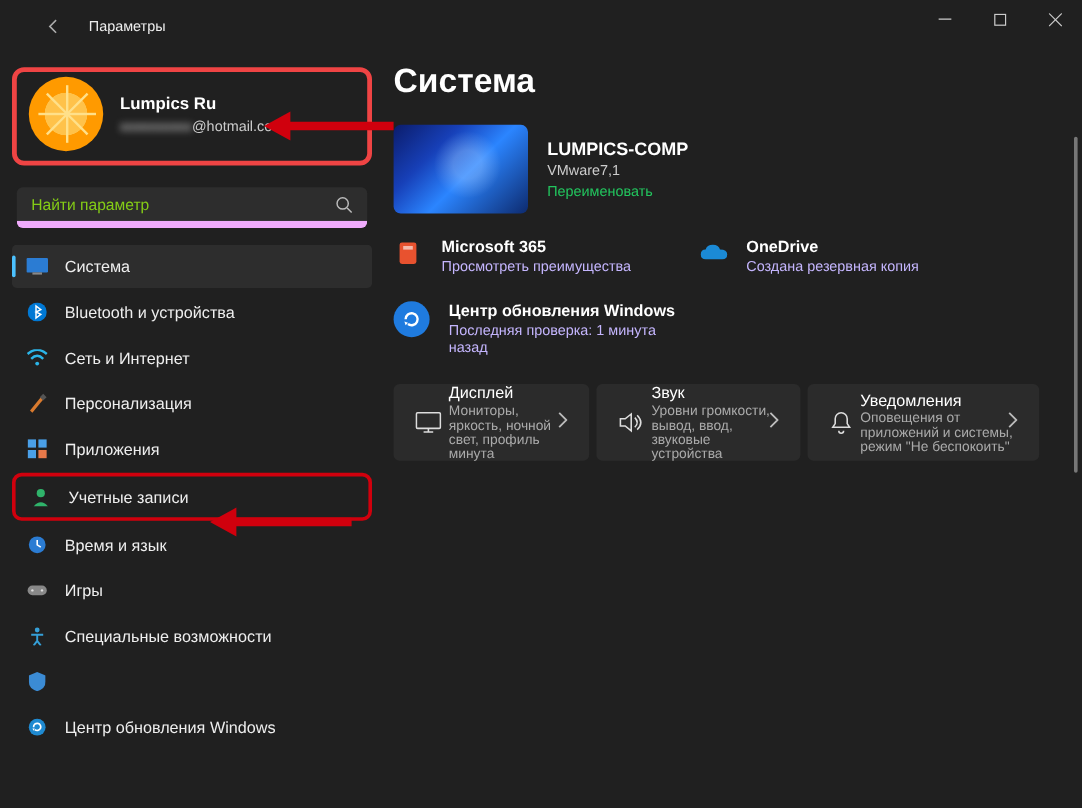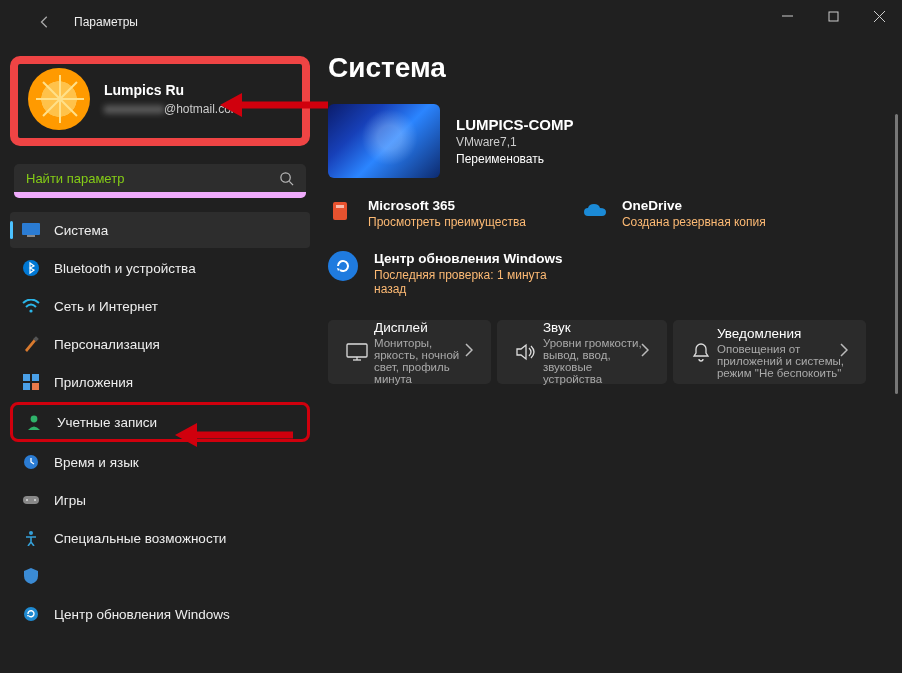--- a/index.html
+++ b/index.html
@@ -10,21 +10,21 @@
   .titlebar { height: 44px; display: flex; align-items: center; padding-left: 32px; position: relative; }
   .back { width: 26px; height: 26px; display: flex; align-items: center; justify-content: center; color: #aaa; font-size: 16px; }
   .title { font-size: 12px; margin-left: 16px; color: #eee; }
   .winctrls { position: absolute; right: 0; top: 0; display: flex; }
   .winbtn { width: 46px; height: 32px; display: flex; align-items: center; justify-content: center; color: #ccc; }
 
   .body { display: flex; height: calc(100% - 44px); }
 
   
   .sidebar { width: 320px; position: relative; padding: 12px 10px 0 10px; }
-  .profile { display: flex; align-items: center; gap: 14px; padding: 4px 8px 8px 10px; border: 8px solid #ef4444; border-radius: 10px; position: relative; margin-bottom: 18px; }
+  .profile { display: flex; align-items: center; gap: 14px; padding: 4px 8px 8px 10px; border: 4px solid #ef4444; border-radius: 10px; position: relative; margin-bottom: 18px; }
   .avatar { width: 62px; height: 62px; border-radius: 50%; background: radial-gradient(circle at 50% 50%, #ffc24a 0 40%, #ff9a00 41% 100%); position: relative; overflow: hidden; display:flex;align-items:center;justify-content:center; }
   .avatar-inner { width:48px;height:48px;border-radius:50%;position:relative;}
   .avatar-slice{position:absolute;left:50%;top:50%;width:2px;height:24px;background:#ffe08a;transform-origin:top center;}
   .uname { font-size: 14px; font-weight: 600; margin-bottom: 4px; }
   .uemail { font-size: 12px; color: #ccc; }
   .ublur { filter: blur(3px); color:#ddd; font-size:12px; }
 
   .search { margin: 0 4px 14px 4px; height: 34px; background: #2d2d2d; border-bottom: 6px solid #f0abfc; border-radius: 5px; display: flex; align-items: center; padding: 0 12px; color: #84cc16; font-size: 13px; position: relative; }
   .search svg { position: absolute; right: 12px; }
 
@@ -37,27 +37,27 @@
 
   
   .main { flex: 1; padding: 8px 36px 0 8px; position: relative; overflow: hidden; }
   .h1 { font-size: 28px; font-weight: 600; margin-bottom: 20px; }
 
   .pc-row { display: flex; align-items: center; gap: 16px; margin-bottom: 10px; }
   .pc-thumb { width: 112px; height: 74px; border-radius: 6px; background: linear-gradient(135deg,#0b1c6b 0%,#1740b8 30%,#2b85ff 55%,#0d2a6e 100%); position:relative; overflow:hidden;}
   .pc-thumb::after{content:"";position:absolute;inset:0;background:radial-gradient(circle at 55% 45%, rgba(255,255,255,0.22) 0 16%, transparent 38%);} 
   .pc-name { font-size: 15px; font-weight: 600; }
   .pc-model { font-size: 12px; color: #ccc; margin-top: 2px; }
-  .pc-rename { font-size: 12px; color: #ffffff; margin-top: 3px; }
+  .pc-rename { font-size: 12px; color: #22c55e; margin-top: 3px; }
 
   .promo { display: flex; margin-top: 20px; margin-bottom: 22px; gap:56px;}
   .promo-item { display: flex; align-items: flex-start; gap: 14px; }
   .pi-icon { width: 26px; height: 26px; display:flex;align-items:center;justify-content:center; }
   .pi-title { font-size: 13.5px; font-weight: 600; }
-  .pi-sub { font-size: 12px; color: #fdba74; margin-top: 2px; }
+  .pi-sub { font-size: 12px; color: #c4b5fd; margin-top: 2px; }
 
   .update-row { display: flex; align-items: flex-start; gap: 16px; margin-bottom: 24px; }
   .upd-icon{width:30px;height:30px;border-radius:50%;background:#1f7bdf;display:flex;align-items:center;justify-content:center;}
 
   .cards { display: flex; flex-direction: row; gap: 6px; }
   .card { background: #2b2b2b; border-radius: 5px; height: 64px; display: flex; align-items: center; padding: 0 18px; position: relative; }
   .card-icon { width: 40px; display:flex;align-items:center;justify-content:center; color:#eee;}
   .card-text { margin-left: 6px; }
   .card-title { font-size: 13.5px; color: #fff; }
   .card-sub { font-size: 11.5px; color: #aaa; margin-top: 2px; }

